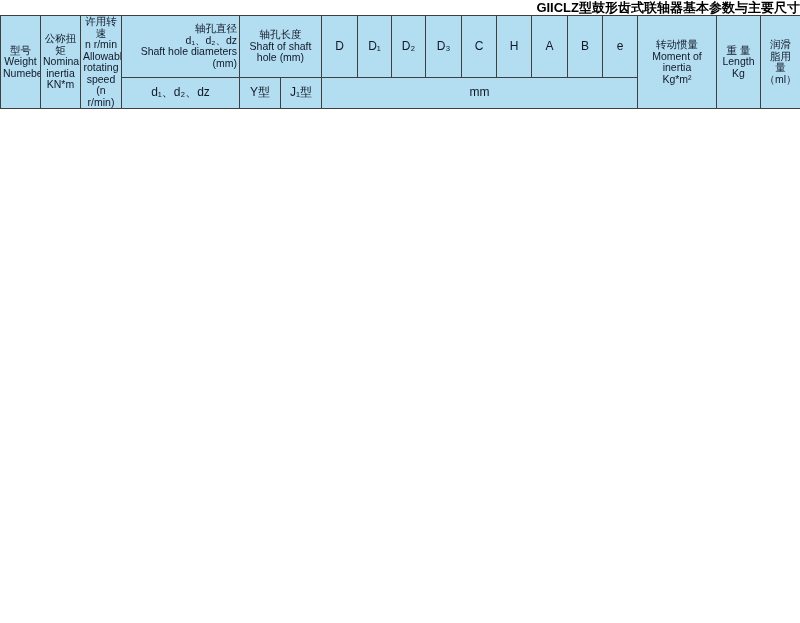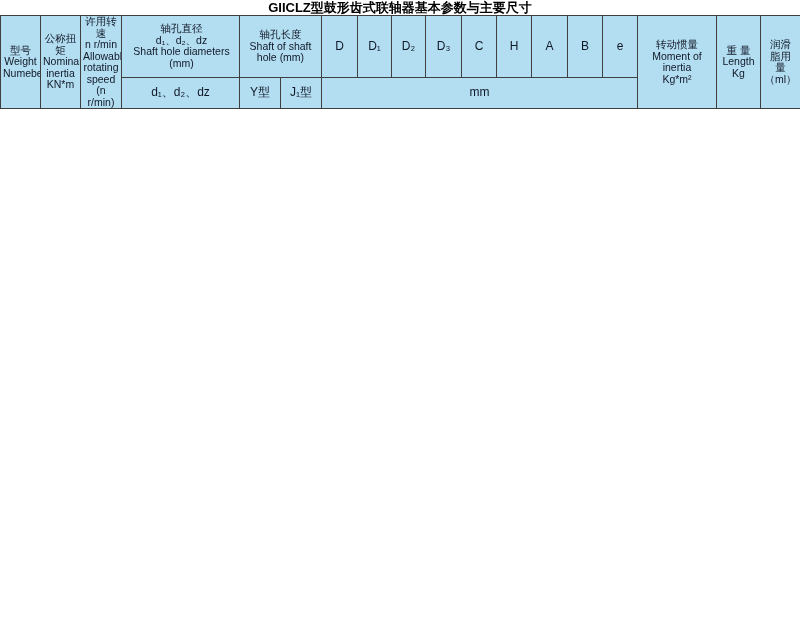--- a/index.html
+++ b/index.html
@@ -1,21 +1,21 @@
 <!DOCTYPE html>
 <html><head>
 <meta charset="utf-8">
 <style>
   html,body{margin:0;padding:0;background:#ffffff;}
   body{width:800px;font-family:"Liberation Sans","DejaVu Sans",sans-serif;color:#1b1b1b;}
-  .title{width:800px;height:15px;line-height:15px;text-align:center;font-size:13px;font-weight:bold;color:#000;}
+  .title{width:800px;height:15px;line-height:15px;text-align:right;font-size:13px;font-weight:bold;color:#000;}
   table{border-collapse:collapse;width:800px;table-layout:fixed;}
   th,td{border:1px solid #3f3f3f;padding:0 2px;overflow:hidden;}
   th{font-weight:normal;font-size:10.5px;line-height:11.5px;white-space:pre-line;background:#b3def2;color:#111826;vertical-align:middle;}
-  th.l{text-align:center;padding-left:4px;}
+  th.l{text-align:right;padding-left:4px;}
   th.dim{font-size:12px;}
   .hr1{height:46px;}
   .hr2{height:24px;}
 </style>
 </head>
 <body>
 
 <div class="title">GIICLZ型鼓形齿式联轴器基本参数与主要尺寸</div>
 
 <table>

